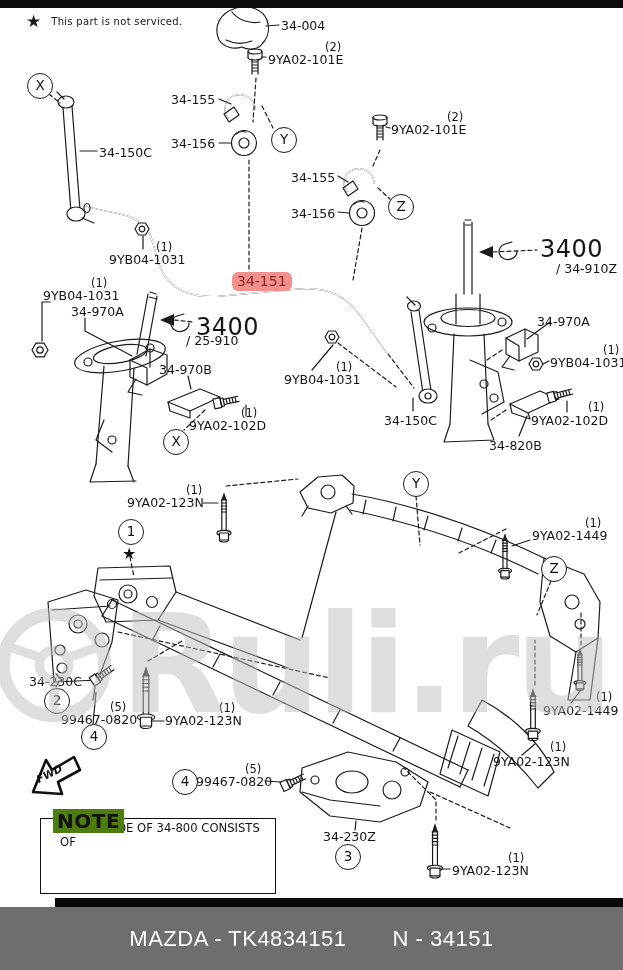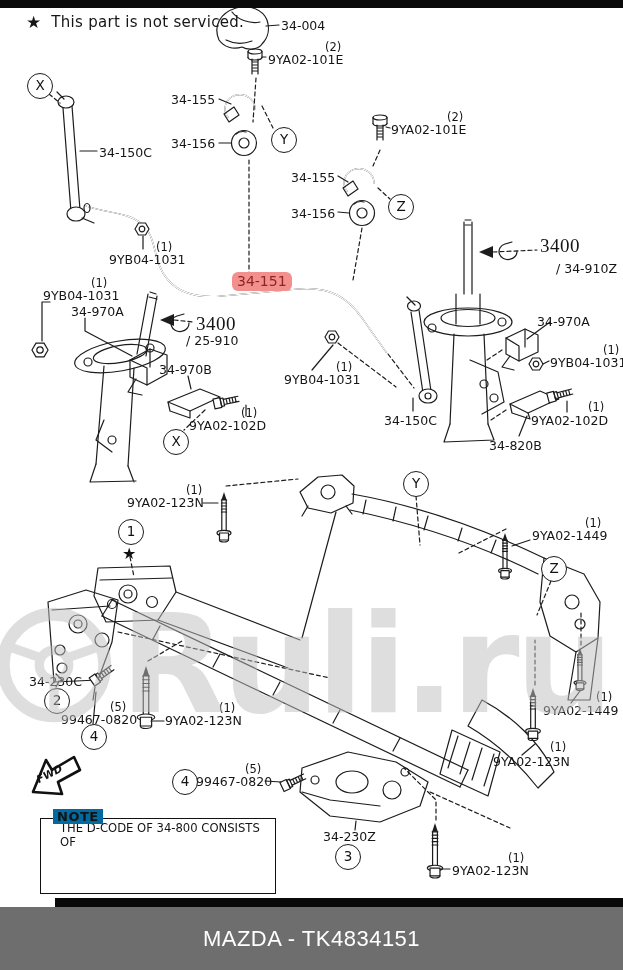--- a/index.html
+++ b/index.html
@@ -6,43 +6,43 @@
     --highlight_bg:#f2908e; --highlight_text:#8f2420;
     --footer_bg:#6e6e6e; --footer_text:#ffffff;
     --line:#1c1c1c; --watermark:#bfbfbf;
   }
   html,body{margin:0;padding:0;background:#fff;}
   .page{position:relative;width:623px;height:970px;background:#fff;overflow:hidden;
         font-family:"DejaVu Sans",sans-serif;}
   .topbar{position:absolute;left:0;top:0;width:623px;height:8px;background:#0a0a0a;z-index:2;}
   .service-note{position:absolute;left:26px;top:13px;z-index:3;display:flex;align-items:center;gap:10px;color:#161616;}
   .service-note .star{font-size:17px;line-height:1;}
-  .service-note .txt{font-size:15px;letter-spacing:.3px;}
+  .service-note .txt{font-size:10px;letter-spacing:.3px;}
   svg.lineart{position:absolute;left:0;top:0;z-index:1;}
   svg.lineart *{vector-effect:non-scaling-stroke;}
   .art{stroke:var(--line);fill:none;stroke-width:1.2;stroke-linecap:round;stroke-linejoin:round;}
   .f{fill:var(--line);stroke:none;}
   .w{stroke:#fff;}
   .d{stroke-dasharray:4 3;}
   .callout{position:absolute;font-size:12.5px;color:#151515;white-space:nowrap;z-index:3;}
   .callout.qty{font-size:11.5px;}
-  .callout.big{font-size:19px;letter-spacing:.5px;font-family:Liberation Serif, serif;}
+  .callout.big{font-size:24px;letter-spacing:.5px;}
   .callout.highlight{background:var(--highlight_bg);color:var(--highlight_text);
         padding:1px 5px 2px;font-size:14px;font-weight:500;}
   .balloon{position:absolute;width:24px;height:24px;border:1.4px solid var(--line);border-radius:50%;
         background:#fff;text-align:center;line-height:22px;font-size:13.5px;color:#111;z-index:3;}
   .star-mark{position:absolute;font-size:16px;color:#111;z-index:3;line-height:1;}
   .watermark{position:absolute;left:-6px;top:596px;z-index:6;display:flex;align-items:center;gap:6px;
         opacity:.5;pointer-events:none;color:var(--watermark);}
   .watermark .wm-text{font-size:138px;font-weight:700;letter-spacing:-4px;line-height:1;
         font-family:"DejaVu Sans",sans-serif;}
   .note-box{position:absolute;left:40px;top:818px;width:234px;height:74px;border:1.6px solid #111;
         z-index:4;background:transparent;color:#131313;}
-  .note-box .note-title{position:absolute;left:12px;top:-10px;background:#0369a1;padding:0 4px;
-        font-size:13px;font-weight:700;letter-spacing:.5px;}
+  .note-box .note-title{position:absolute;left:12px;top:-10px;background:#4d7c0f;padding:0 4px;
+        font-size:20px;font-weight:700;letter-spacing:.5px;}
   .note-box .l1{margin:9px 0 2px 52px;font-size:14.5px;}
   .note-box .l2{margin:2px 0 0 19px;font-size:11.6px;}
   .note-box .l3{margin:3px 0 0 7px;font-size:11.6px;}
   .bottom-rule{position:absolute;left:55px;top:898px;width:568px;height:9px;background:#0a0a0a;z-index:2;}
   .footer{position:absolute;left:0;top:907px;width:623px;height:63px;background:var(--footer_bg);
         z-index:5;display:flex;align-items:center;justify-content:center;gap:46px;
         font-family:"Liberation Sans",sans-serif;font-size:22px;color:var(--footer_text);letter-spacing:.5px;}
 </style>
 </head>
 <body>
@@ -360,15 +360,16 @@
 
   <div class="note-box">
     <span class="note-title">NOTE</span>
     <div class="l2">THE D-CODE OF  34-800  CONSISTS OF</div>
   </div>
 
   <div class="bottom-rule"></div>
 
   <div class="footer">
     <span>MAZDA - TK4834151</span>
+    <span>N - 34151</span>
   </div>
 
 </div>
 
 </body></html>

